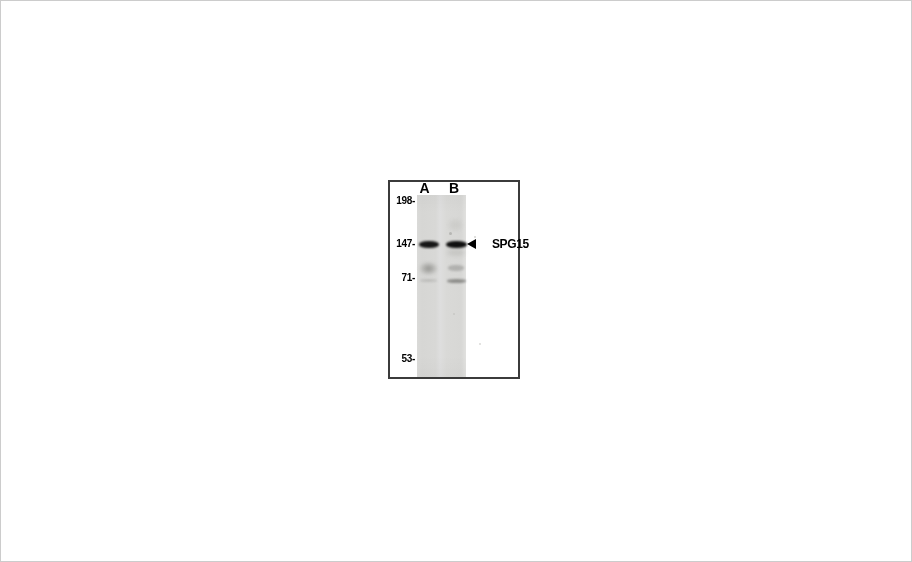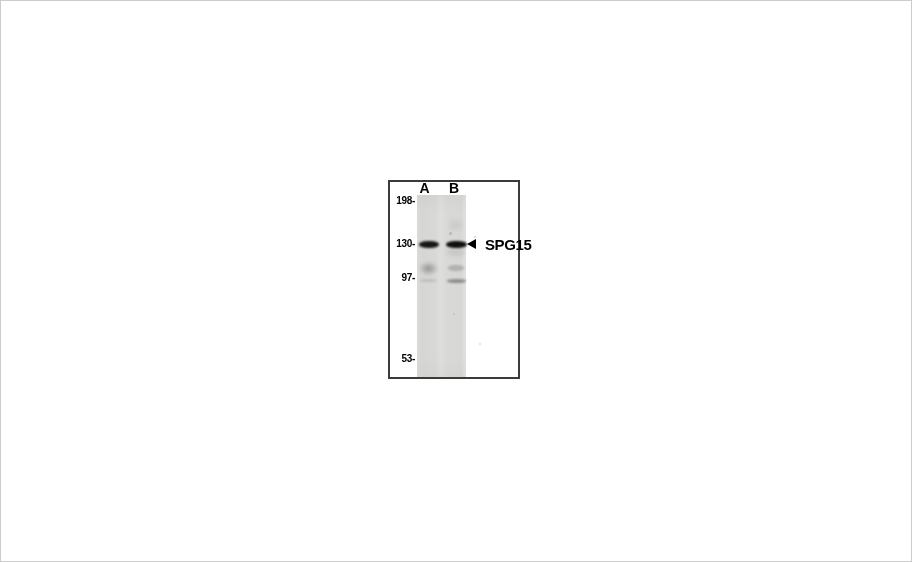--- a/index.html
+++ b/index.html
@@ -108,38 +108,38 @@
     display: flex; align-items: center;
     white-space: nowrap;
   }
   .arrowhead-left {
     width: 0; height: 0;
     border-top: 5.5px solid transparent;
     border-bottom: 5.5px solid transparent;
     border-right: 9.5px solid #000000;
   }
   .annotation-text {
-    font-size: 15px; font-weight: bold; color: #000;
+    font-size: 12px; font-weight: bold; color: #000;
     letter-spacing: -0.4px; line-height: 13px;
-    padding-left: 9px;
+    padding-left: 16px;
   }
 </style>
 </head>
 <body>
 
 <div class="stage">
   <div class="fig-box">
     <div class="fig-inner">
 
       <div class="lane-label lane-a">A</div>
       <div class="lane-label lane-b">B</div>
 
       <div class="mw-label mw-198">198-</div>
-      <div class="mw-label mw-116">130-</div>
-      <div class="mw-label mw-84">97-</div>
+      <div class="mw-label mw-116">147-</div>
+      <div class="mw-label mw-84">71-</div>
       <div class="mw-label mw-53">53-</div>
 
       <div class="membrane">
         <div class="speck speck-1"></div>
         <div class="speck speck-2"></div>
         <div class="speck speck-3"></div>
         <div class="speck speck-4"></div>
       </div>
 
       <div class="band smudge-b-upper"></div>

